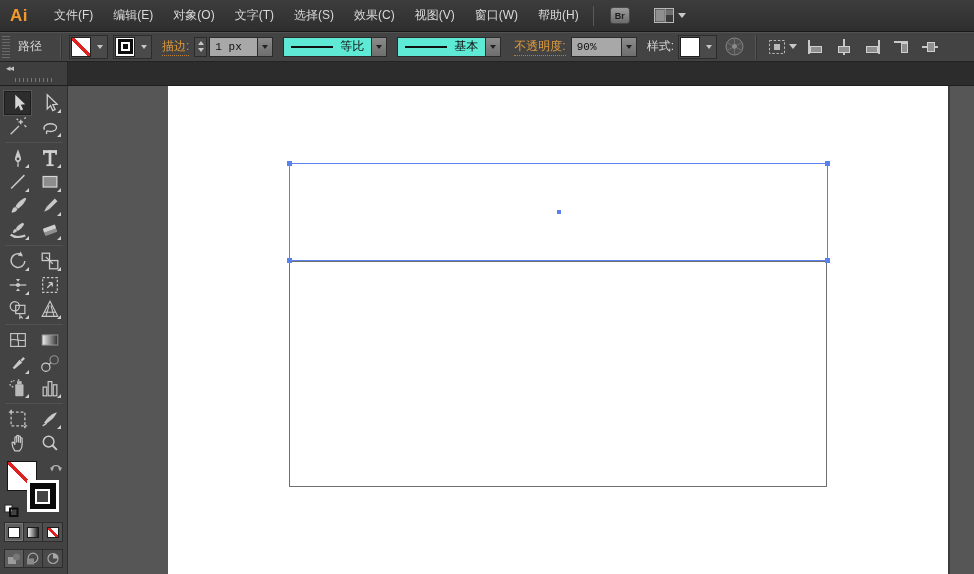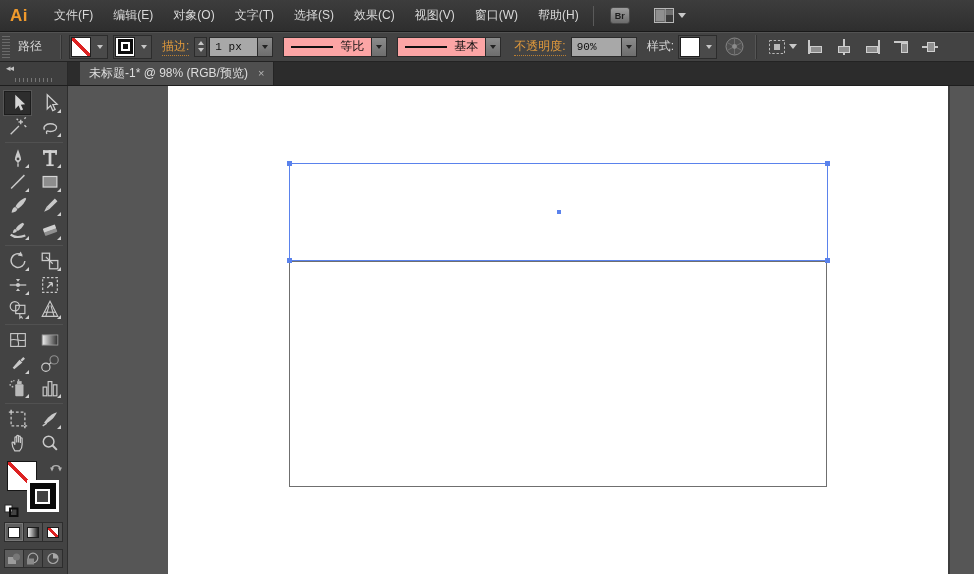--- a/index.html
+++ b/index.html
@@ -39,21 +39,21 @@
   .stepper { width:13px; height:20px; background:#4b4b4b; border:1px solid #2b2b2b;
     display:flex; flex-direction:column; align-items:center; justify-content:center; gap:3px; margin-right:2px; }
   .stepper i { width:0; height:0; border-left:3.5px solid transparent; border-right:3.5px solid transparent; }
   .stepper .up { border-bottom:4px solid #c6c6c6; }
   .stepper .dn { border-top:4px solid #c6c6c6; }
   .gfield { height:20px; background:#a8a8a8; border:1px solid #2b2b2b; border-right:none;
     color:#101010; font-size:11px; display:flex; align-items:center; padding:0 5px; font-family:"Liberation Mono","DejaVu Sans Mono",monospace;text-align:center; }
   .gdd { width:16px; height:20px; background:linear-gradient(#8b8b8b,#6e6e6e); border:1px solid #2b2b2b;
     display:flex; align-items:center; justify-content:center; }
   .gdd::after { content:""; border-left:3.5px solid transparent; border-right:3.5px solid transparent; border-top:4.5px solid #222; }
-  .wcombo { height:20px; background:#fca5a5; border:1px solid #2b2b2b; border-right:none;
+  .wcombo { height:20px; background:#5eead4; border:1px solid #2b2b2b; border-right:none;
     display:flex; align-items:center; padding:0 7px; gap:7px; color:#111; font-size:12px; white-space:nowrap; }
   .wline { width:42px; height:2px; background:#101010; }
   .cb-iconbtn { display:flex; align-items:center; justify-content:center; margin:0 3px; }
   .alignbtn { width:25px; height:22px; display:flex; align-items:center; justify-content:center; margin:0 2px; }
 
   
   .tabrow { height:24px; background:#2c2c2c; display:flex; align-items:stretch; border-bottom:1px solid #1e1e1e; }
   .panel-header { width:68px; background:#3e3e3e; border-right:1px solid #282828; position:relative; flex:none; }
   .collapse { position:absolute; top:1px; left:6px; color:#c2c2c2; font-size:9px; letter-spacing:-1px; }
   .pgrip { position:absolute; bottom:3px; left:15px; width:38px; height:4px;
@@ -245,24 +245,20 @@
       <rect x="6.5" y="3.5" width="7" height="9" fill="#8f8f8f" stroke="#cfcfcf"></rect>
     </svg>
   </span>
 </div>
 
 <div class="tabrow">
   <div class="panel-header">
     <span class="collapse">◂◂</span>
     <span class="pgrip"></span>
   </div>
-  <div class="tab">
-    <span>未标题-1* @ 98% (RGB/预览)</span>
-    <span class="tab-close">×</span>
-  </div>
 </div>
 
 <div class="main">
 
   <div class="tools">
     <div class="tool-grid">
       <div class="tool active">
         <svg width="22" height="22" viewBox="0 0 24 24">
             <path d="M9 3 L9 18.5 L12.6 14.8 L15 20.3 L17.6 19.1 L15.1 13.8 L19.8 13.4 Z" fill="#d6d6d6"></path>
           </svg>

